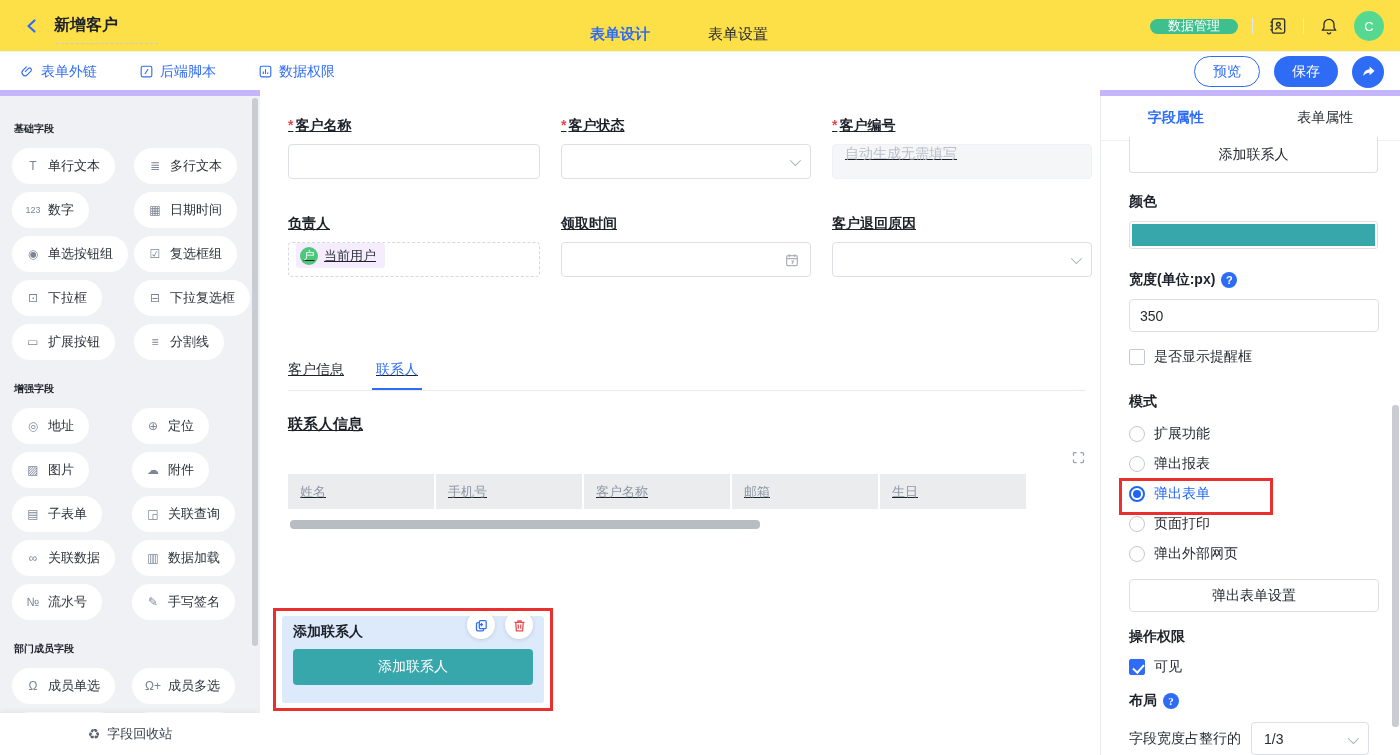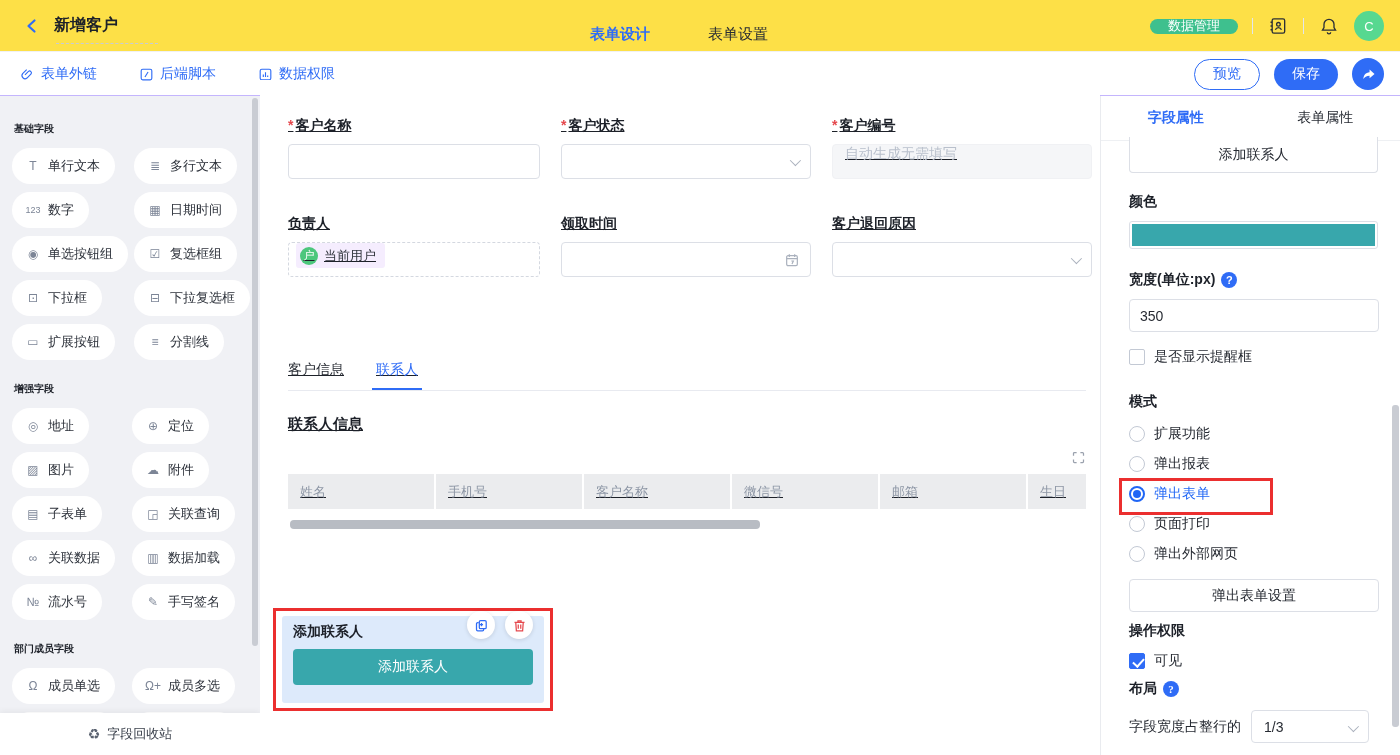--- a/index.html
+++ b/index.html
@@ -22,21 +22,21 @@
   .tb-right { position:absolute; right:16px; top:0; height:52px; display:flex; align-items:center; gap:14px; }
   .pill-green { height:15px; padding:0 18px; border-radius:14px; background:#3ec08e; color:#fff;
     font-size:13px; display:flex; align-items:center; cursor:pointer; }
   .v-div { width:1px; height:16px; background:#e3e6ec; }
   .hdr-icon { width:22px; height:22px; display:flex; align-items:center; justify-content:center; cursor:pointer; }
   .avatar { width:30px; height:30px; border-radius:50%; background:#57d890; color:#fff; font-size:13px;
     display:flex; align-items:center; justify-content:center; cursor:pointer; }
 
   
   .subbar { position:absolute; left:0; top:53px; width:1400px; height:43px; background:#fff;
-    border-bottom:1px solid #c4b5fd; display:flex; align-items:center; justify-content:space-between; padding:0 16px 0 20px; }
+    border-bottom:6px solid #c4b5fd; display:flex; align-items:center; justify-content:space-between; padding:0 16px 0 20px; }
   .sub-links { display:flex; gap:42px; }
   .sub-link { display:flex; align-items:center; gap:6px; color:#2f6cf6; font-size:14px; cursor:pointer; }
   .sub-actions { display:flex; align-items:center; gap:14px; }
   .btn-outline { height:31px; min-width:64px; padding:0 18px; border:1px solid #2f6cf6; color:#2f6cf6;
     border-radius:16px; background:#fff; font-size:14px; display:flex; align-items:center; justify-content:center; cursor:pointer; }
   .btn-solid { height:31px; min-width:62px; padding:0 18px; border-radius:16px; background:#2f6cf6; color:#fff;
     font-size:14px; display:flex; align-items:center; justify-content:center; cursor:pointer; }
   .btn-circle { width:32px; height:32px; border-radius:50%; background:#2f6cf6; display:flex;
     align-items:center; justify-content:center; cursor:pointer; }
 
@@ -126,21 +126,21 @@
   .radio-row.sel { color:#2066f5; }
   .radio-row.sel::before { content:""; position:absolute; left:-10px; top:-1px; width:148px; height:31px;
     border:3px solid #eb2f2f; pointer-events:none; }
   .p-btn { margin-top:10px; width:250px; height:33px; border:1px solid #dcdfe6; border-radius:4px; background:#fff;
     font-size:14px; color:#272b33; display:flex; align-items:center; justify-content:center; cursor:pointer; }
   .layout-row { display:flex; align-items:center; gap:10px; margin-top:12px; font-size:14px; color:#272b33; }
   .mini-select { width:118px; height:33px; border:1px solid #dcdfe6; border-radius:4px; position:relative;
     display:flex; align-items:center; padding-left:12px; font-size:14px; color:#272b33; cursor:pointer; }
   .p-thumb { position:absolute; right:1px; top:309px; width:7px; height:322px; border-radius:3px; background:#c9ccd3; }
   .mt20 { margin-top:20px; } .mt22 { margin-top:22px; } .mt16 { margin-top:16px; }
-  .mt18 { margin-top:27px; } .mt26 { margin-top:10px;font-family:Liberation Serif, serif; } .mt12 { margin-top:12px; } .mt8 { margin-top:8px; }
+  .mt18 { margin-top:27px; } .mt26 { margin-top:16px;font-family:Liberation Serif, serif; } .mt12 { margin-top:12px; } .mt8 { margin-top:8px; }
 </style>
 </head>
 <body>
 
 <div class="app">
 
   <header class="topbar">
     <div class="tb-left">
       <div class="back-btn">
         <svg width="16" height="16" viewBox="0 0 16 16">
@@ -377,21 +377,20 @@
     <div class="expand-row">
       <svg width="15" height="15" viewBox="0 0 24 24" fill="none" stroke="#9aa1ad" stroke-width="2">
         <path d="M4 9V5.5A1.5 1.5 0 0 1 5.5 4H9M15 4h3.5A1.5 1.5 0 0 1 20 5.5V9M20 15v3.5a1.5 1.5 0 0 1-1.5 1.5H15M9 20H5.5A1.5 1.5 0 0 1 4 18.5V15"></path>
       </svg>
     </div>
 
     <div class="grid-head">
       <div class="gh-cell">姓名</div>
       <div class="gh-cell">手机号</div>
       <div class="gh-cell">客户名称</div>
-      <div class="gh-cell">微信号</div>
       <div class="gh-cell">邮箱</div>
       <div class="gh-cell">生日</div>
     </div>
 
     <div class="h-scroll"></div>
 
     <div class="sel-widget">
       <div class="sel-inner">
         <div class="sw-head">
           <span class="sw-label">添加联系人</span>

